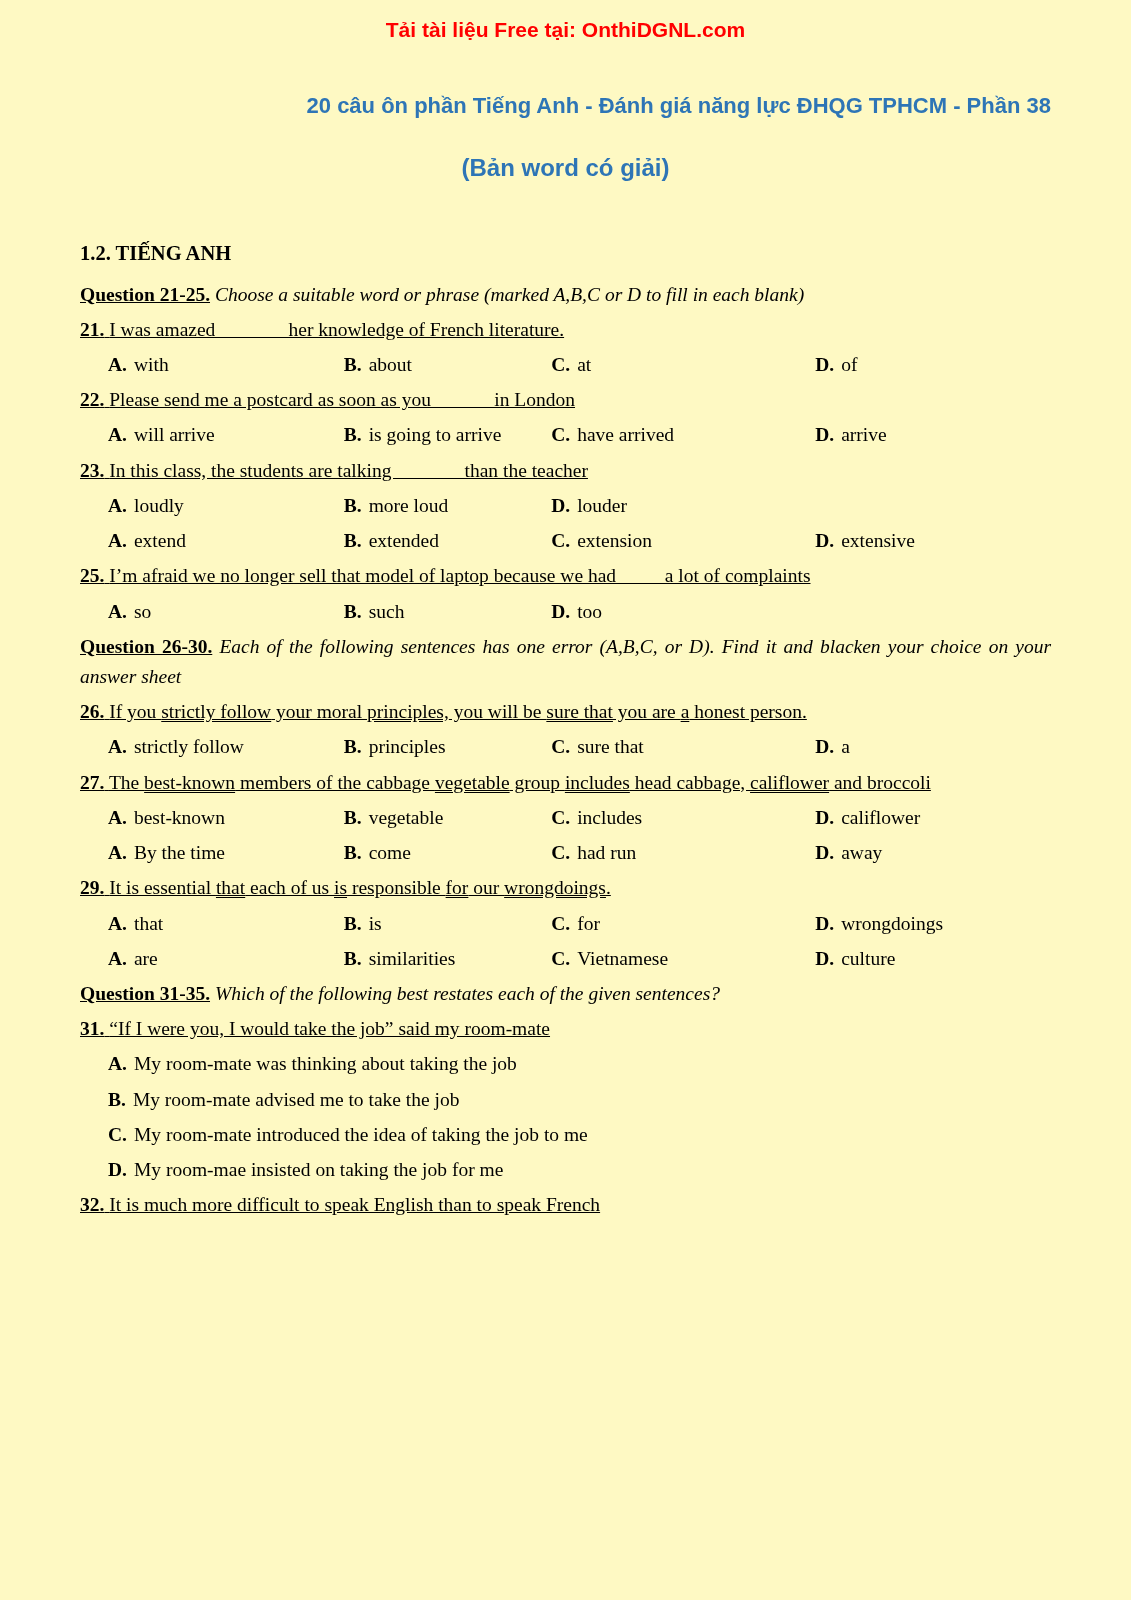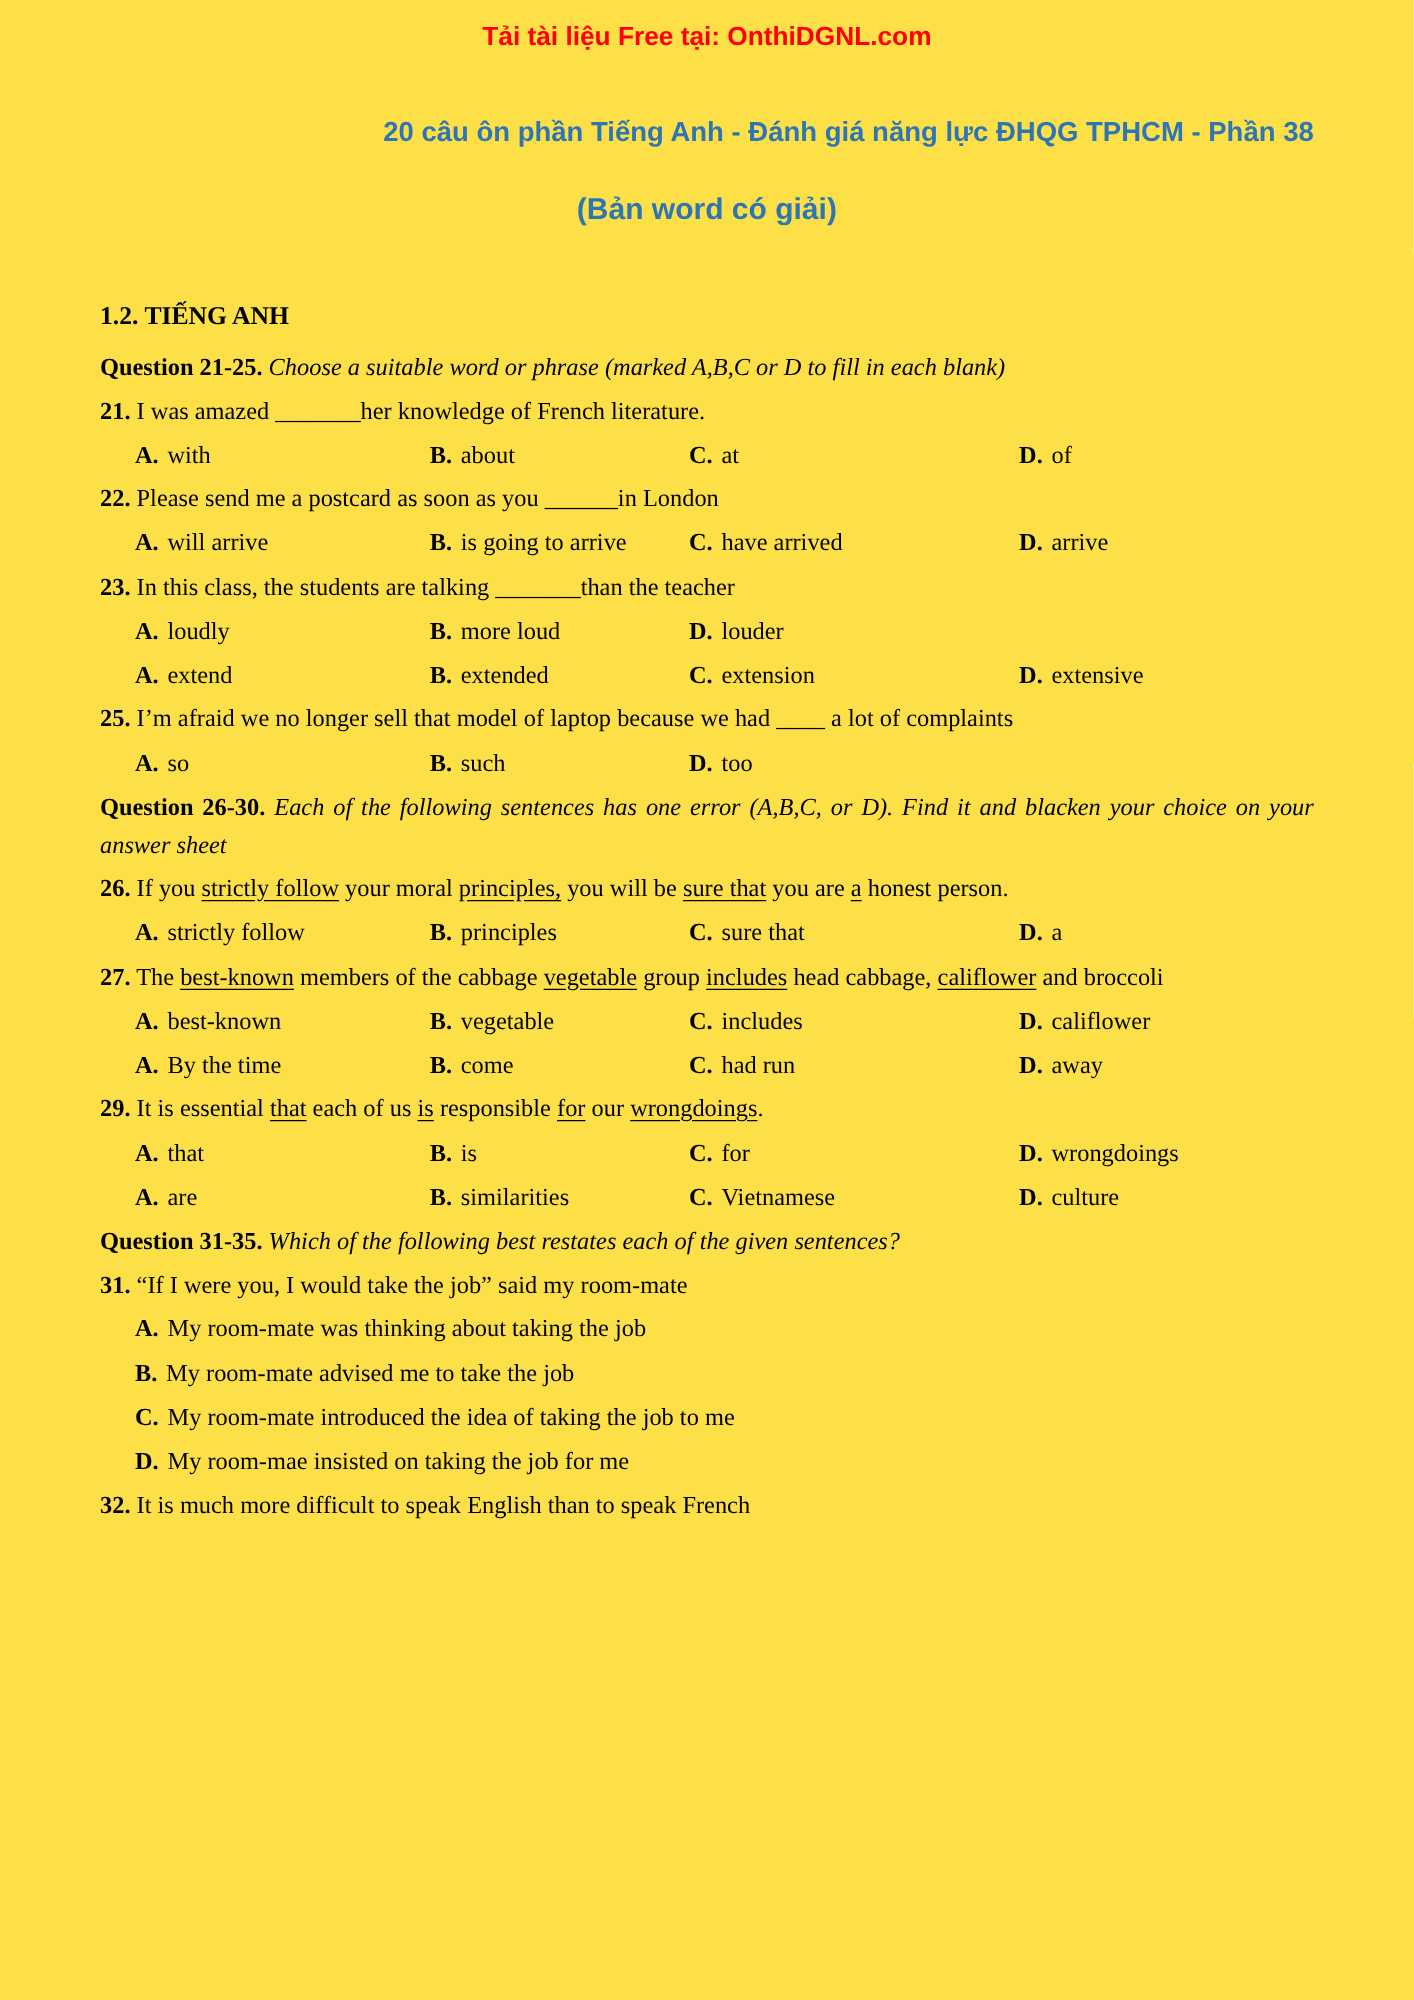--- a/index.html
+++ b/index.html
@@ -1,20 +1,20 @@
 <!DOCTYPE html>
 <html><head>
 <meta charset="utf-8">
 <style>
   html, body { margin: 0; padding: 0; background: #ffffff; }
   .doc {
     width: 1131px;
     min-height: 1600px;
     margin: 0 auto;
-    background: #fde047;
+    background: #fef9c3;
     box-sizing: border-box;
     padding: 14px 80px 40px 80px;
     font-family: "Liberation Serif", "DejaVu Serif", serif;
     font-size: 19.5px;
     line-height: 1.55;
     color: #000000;
   }
   .site-header {
     text-align: center;
     font-family: "Liberation Sans", "DejaVu Sans", sans-serif;
@@ -38,23 +38,23 @@
     color: #2e75b6;
     margin-top: 26px;
   }
   .section-heading {
     font-weight: 700;
     font-size: 20.5px;
     margin-top: 52px;
     margin-bottom: 10px;
   }
   .group-head { margin: 5px 0; text-align: justify; }
-  .group-head .glabel { font-weight: 700; }
+  .group-head .glabel { font-weight: 700; text-decoration: underline; }
   .group-head .ginstr { font-style: italic; }
-  .q { margin: 2px 0; }
+  .q { margin: 2px 0; text-decoration: underline; }
   .q.justify { text-align: justify; }
   .qnum { font-weight: 700; }
   .u { text-decoration: underline; text-underline-offset: 3px; }
   .opts {
     display: grid;
     grid-template-columns: 25% 22% 28% 25%;
     padding-left: 28px;
     margin: 5px 0;
   }
   .ol { font-weight: 700; margin-right: 7px; }

